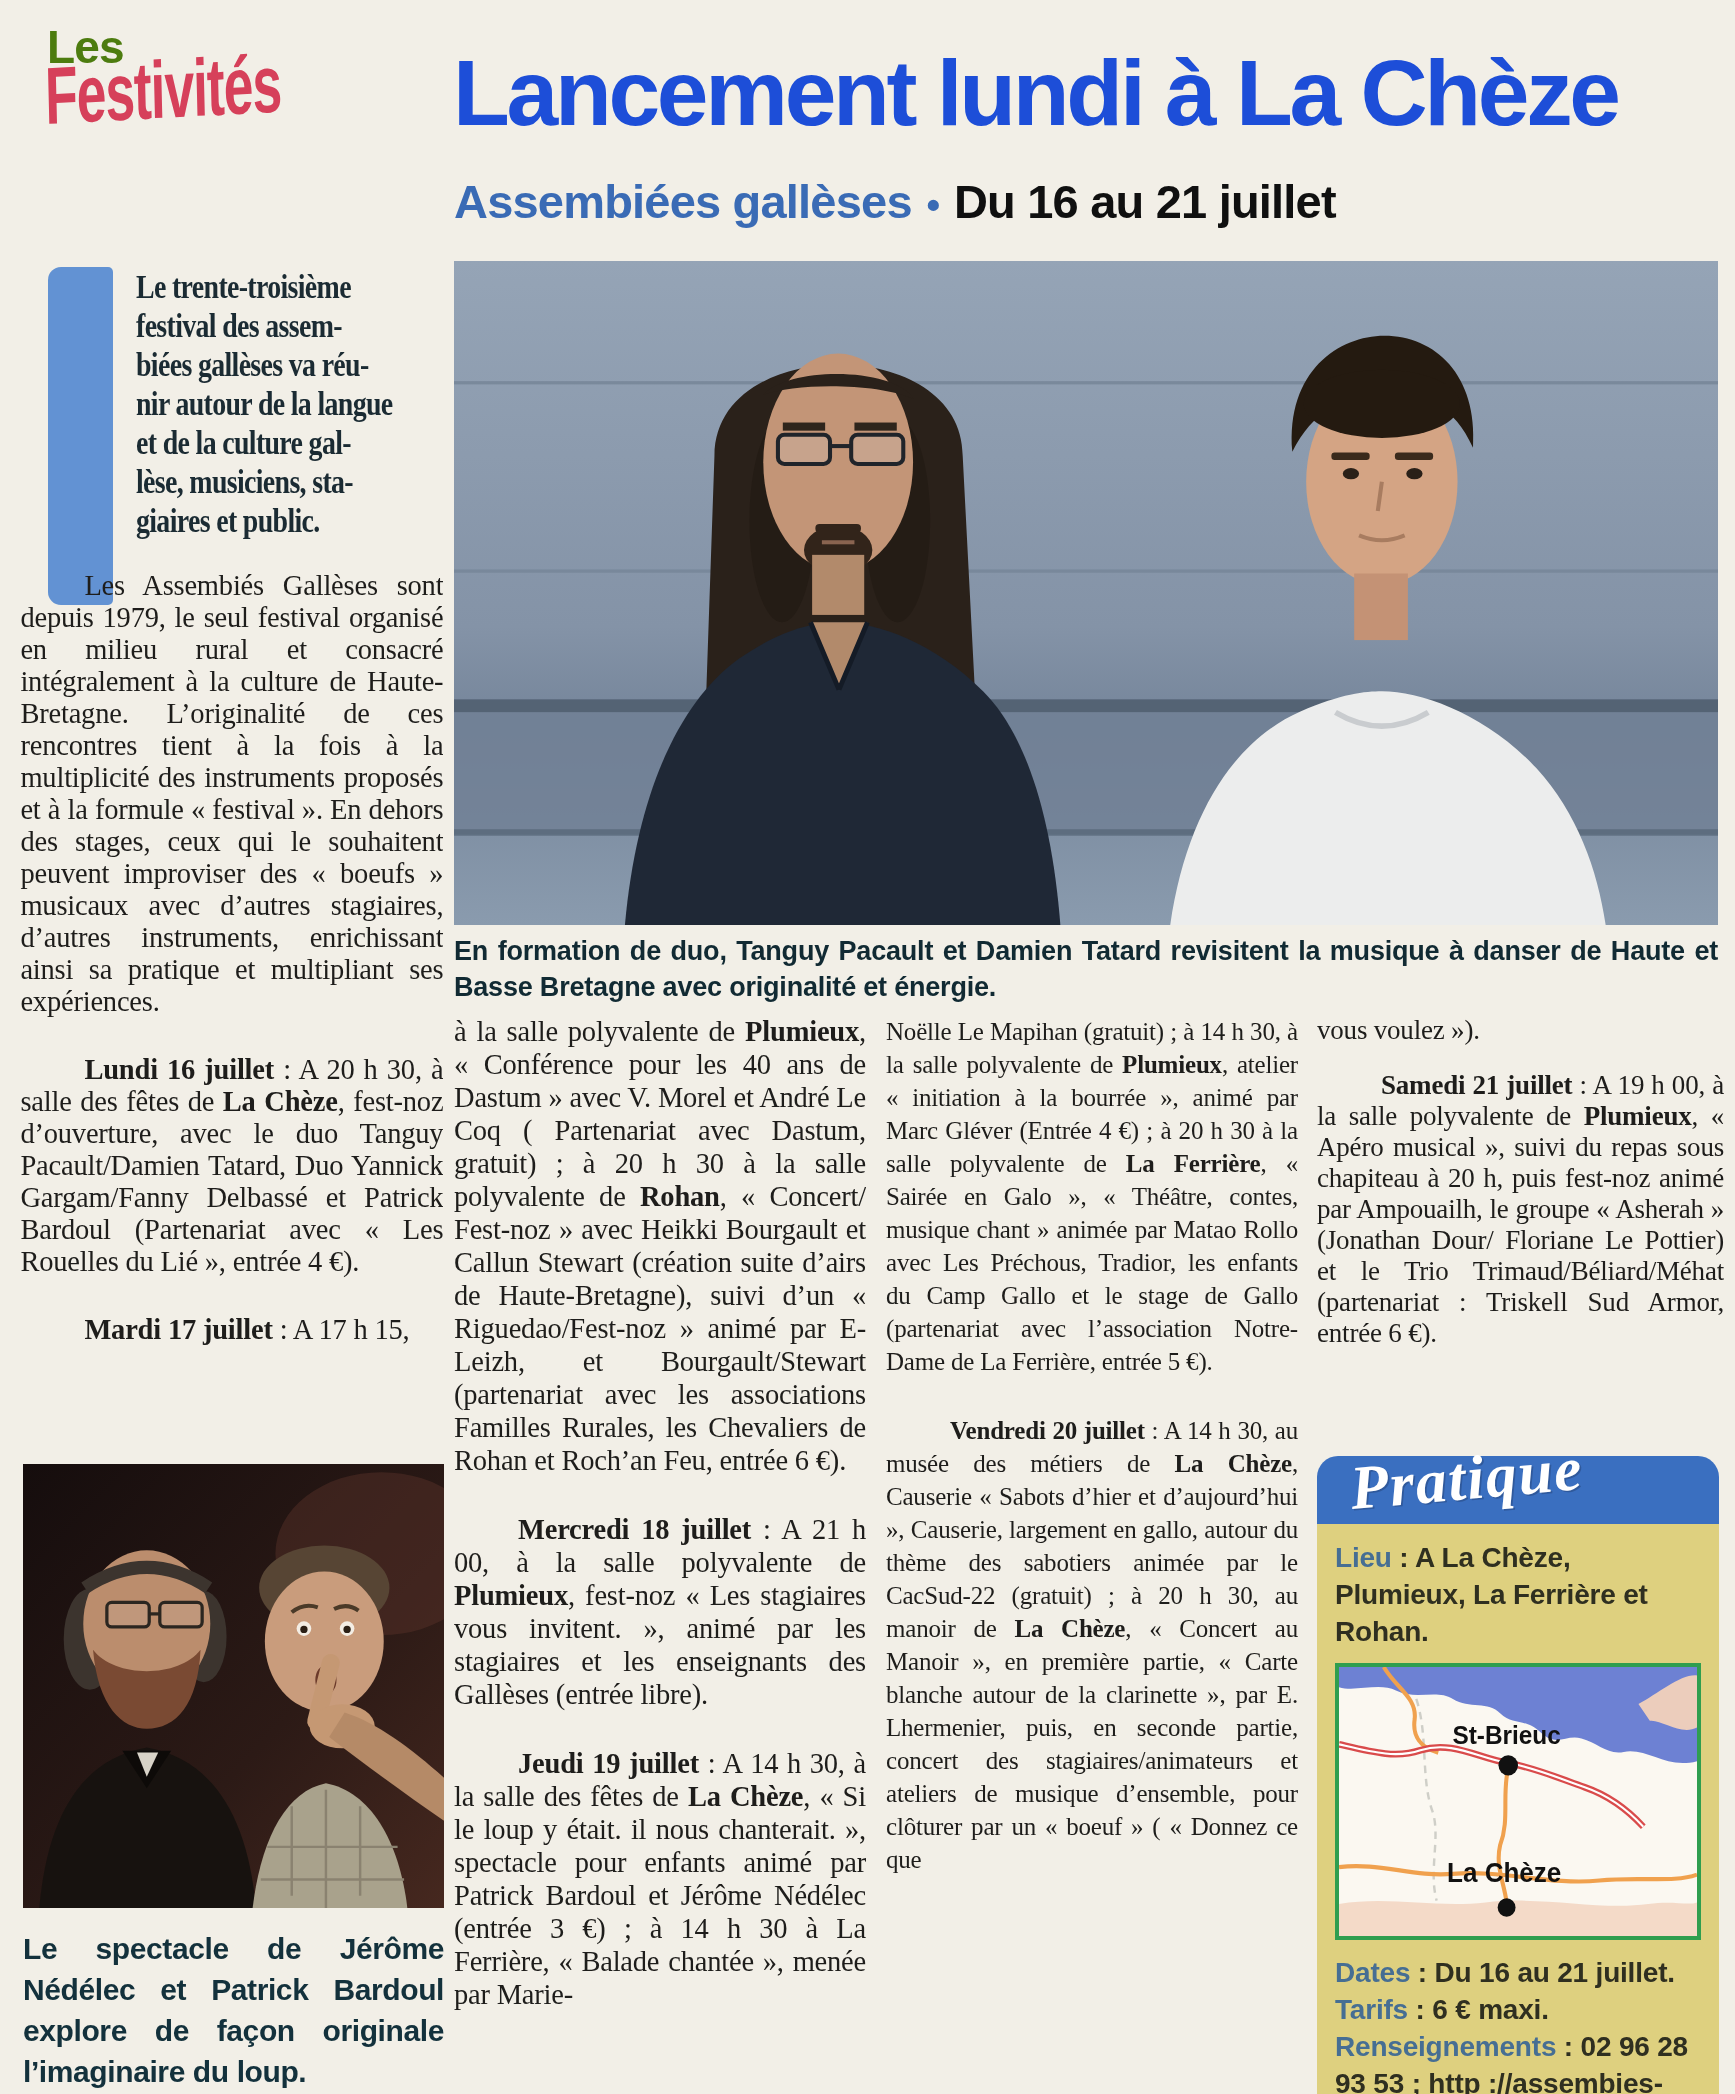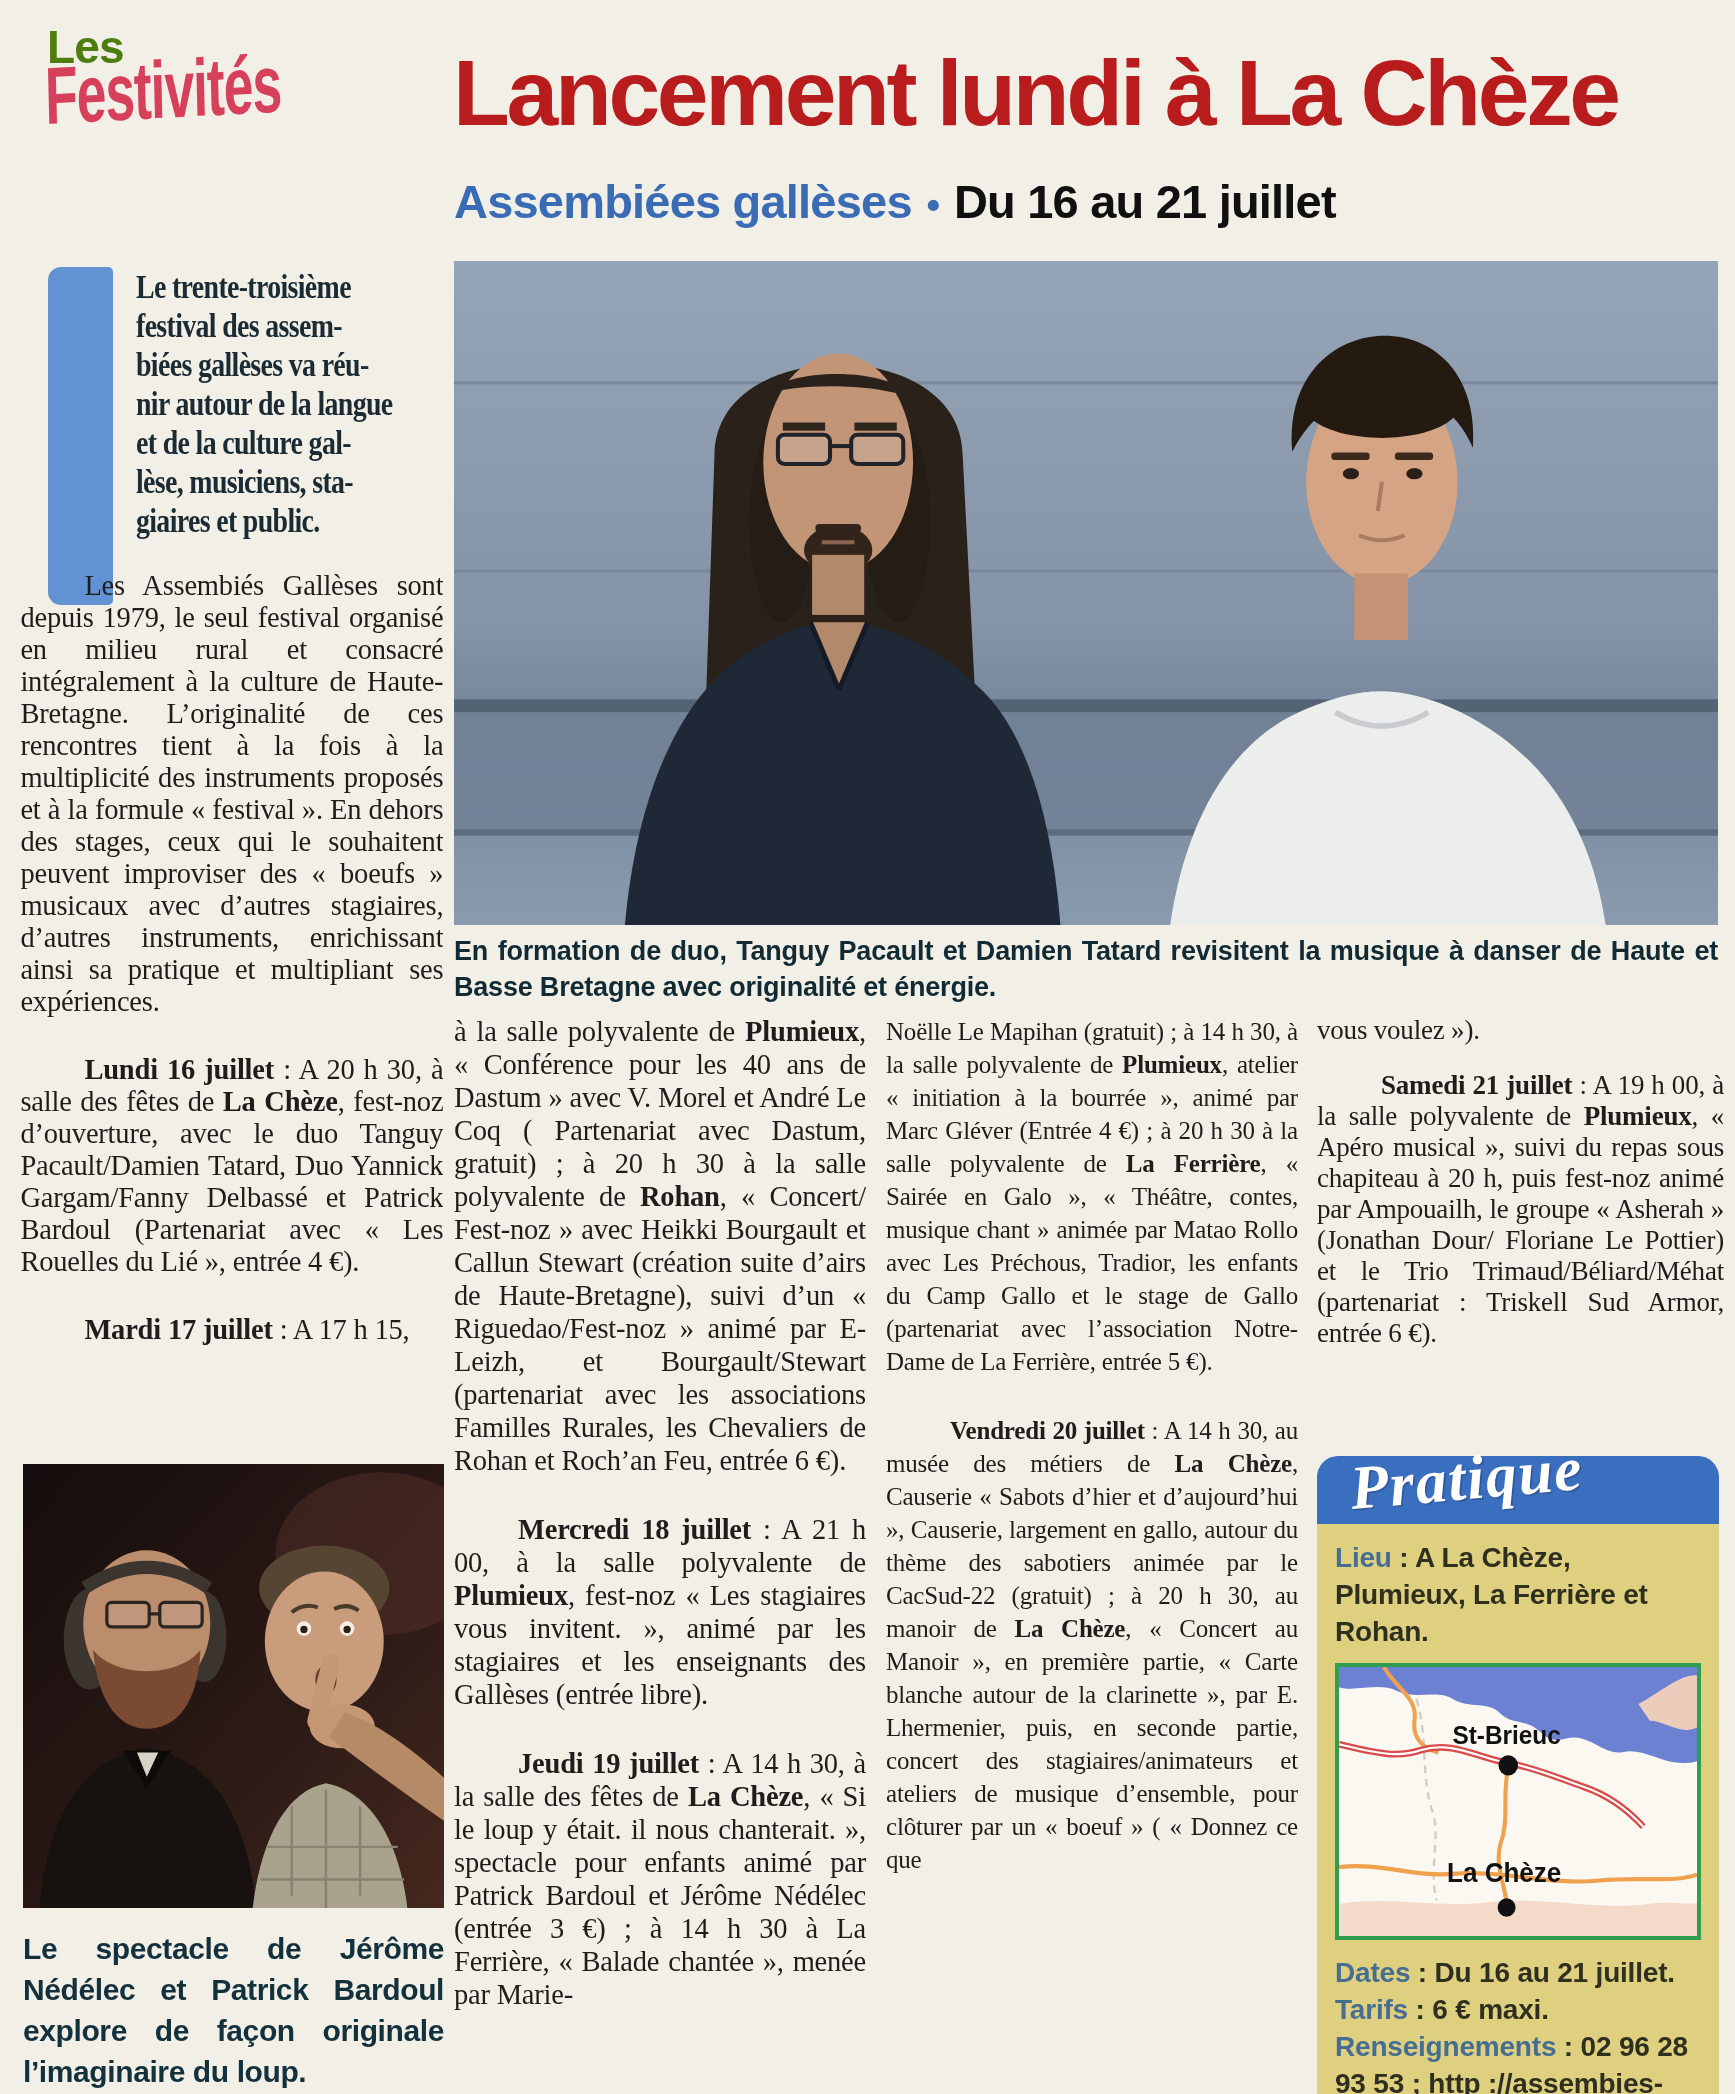--- a/index.html
+++ b/index.html
@@ -8,21 +8,21 @@
   .abs{position:absolute;}
   .sans{font-family:"Liberation Sans",sans-serif;}
 
   
   .les{left:47px;top:19.5px;font-weight:bold;font-size:46px;color:#4d7c0f;letter-spacing:-0.8px;}
   .fest{left:44px;top:50px;font-weight:bold;font-size:81px;color:#d6405a;
         transform:scaleX(.66) rotate(-2deg);transform-origin:left top;letter-spacing:-1.6px;white-space:nowrap;}
 
   
   .headline{left:453px;top:41px;width:1278px;font-weight:bold;font-size:93px;line-height:1.12;
-            letter-spacing:-3.3px;color:#b91c1c;white-space:nowrap;}
+            letter-spacing:-3.3px;color:#1d4ed8;white-space:nowrap;}
   .subhead{left:454px;top:174px;display:flex;align-items:baseline;font-weight:bold;font-size:47px;letter-spacing:-0.8px;}
   .subhead .series{color:#3a6bb5;}
   .subhead .bullet{color:#3a6bb5;font-size:39px;margin:0 14.7px;}
   .subhead .dates{color:#101010;}
 
   
   .introrow{left:20.4px;top:267px;width:423px;display:flex;padding-left:28px;}
   .bluebar{width:65px;height:338px;background:#6292d3;border-radius:13px 4.9px 4.9px 13px;flex:none;}
   .intro{margin-left:23px;font-weight:bold;font-size:34px;line-height:39px;color:#1b2b33;
          letter-spacing:-0.8px;white-space:pre-line;transform:scaleX(.82);transform-origin:left top;width:407px;}

